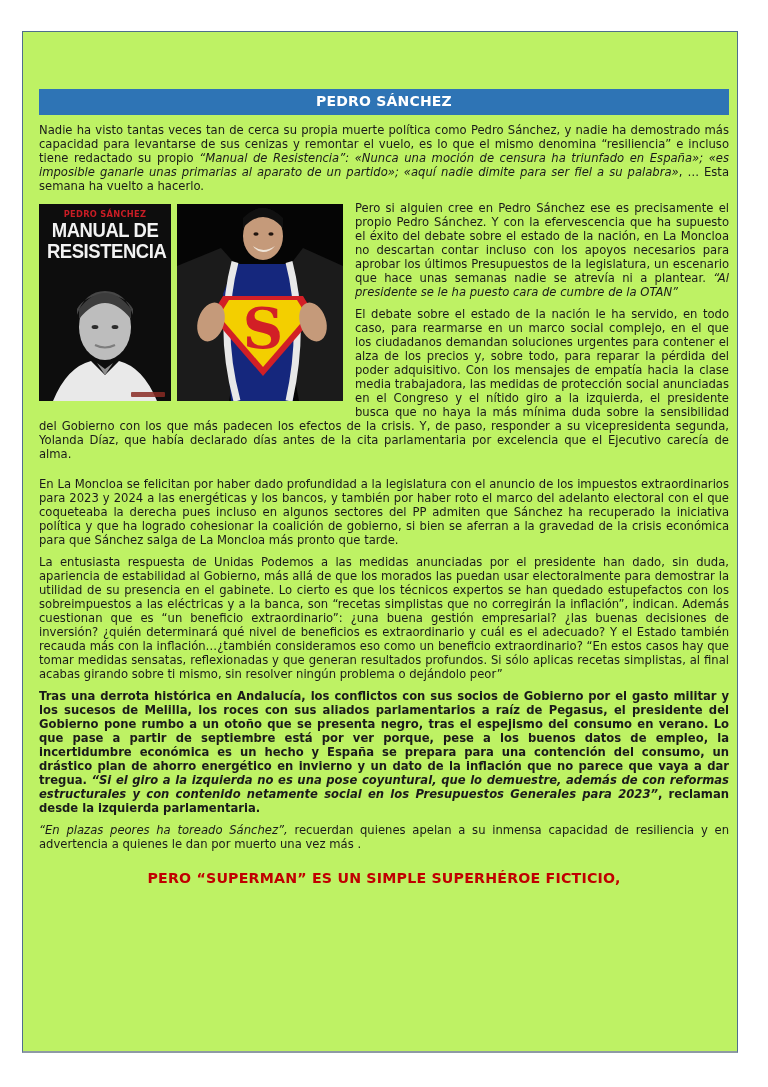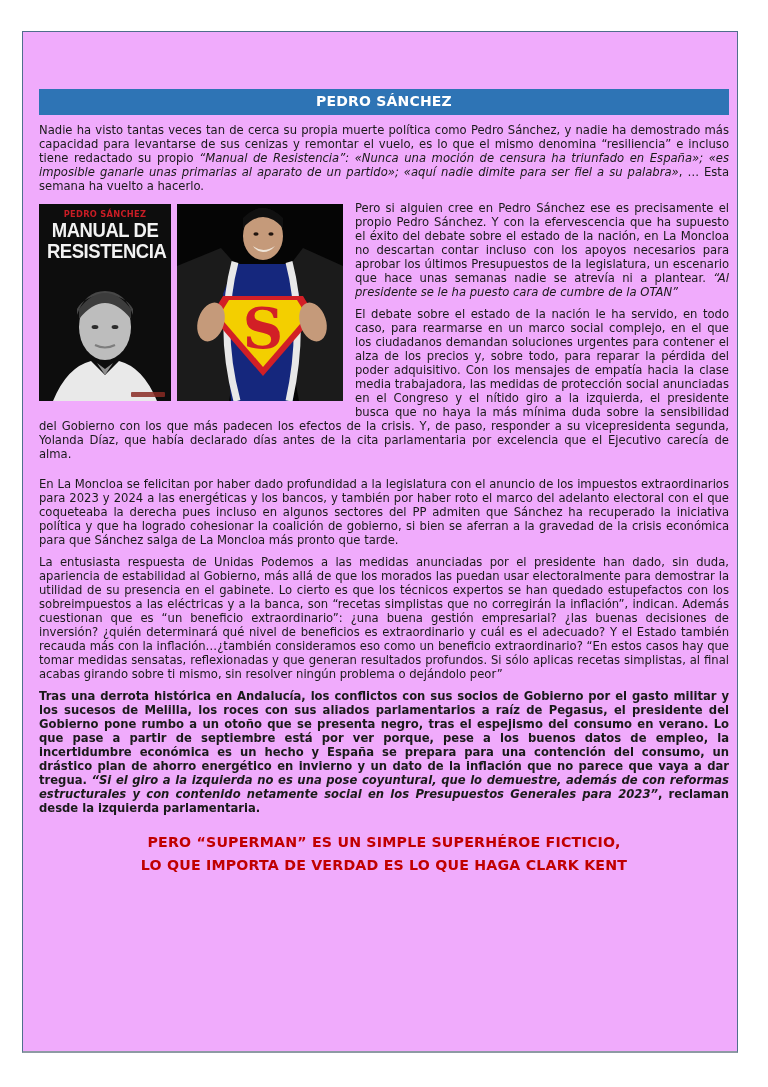--- a/index.html
+++ b/index.html
@@ -1,19 +1,19 @@
 <!DOCTYPE html>
 <html><head>
 <meta charset="utf-8">
 <style>
   html,body{margin:0;padding:0;background:#ffffff;}
   body{width:768px;height:1087px;position:relative;font-family:"DejaVu Sans",sans-serif;}
   .page{
     position:absolute;left:22px;top:31px;width:716px;height:1022px;
-    background:#f0abfc;border:1px solid #4f6e8c;border-bottom:2px solid #8e9aa4;
+    background:#bef264;border:1px solid #4f6e8c;border-bottom:2px solid #8e9aa4;
     box-sizing:border-box;padding:57px 8px 0 16px;
   }
   .header-bar{
     background:#2E74B5;color:#ffffff;text-align:center;
     font-weight:bold;font-size:14px;line-height:21px;
     padding:2px 0 3px 0;letter-spacing:.2px;
   }
   .para{
     margin:8px 0;font-size:11.6px;line-height:14px;color:#1a1a1a;
     text-align:justify;
@@ -114,19 +114,19 @@
 
     <p class="para"><span>Pero si alguien cree en Pedro Sánchez ese es precisamente el propio Pedro Sánchez. Y con la efervescencia que ha supuesto el éxito del debate sobre el estado de la nación, en La Moncloa no descartan contar incluso con los apoyos necesarios para aprobar los últimos Presupuestos de la legislatura, un escenario que hace unas semanas nadie se atrevía ni a plantear. </span><span class="it">“Al presidente se le ha puesto cara de cumbre de la OTAN”</span></p>
     <p class="para"><span>El debate sobre el estado de la nación le ha servido, en todo caso, para rearmarse en un marco social complejo, en el que los ciudadanos demandan soluciones urgentes para contener el alza de los precios y, sobre todo, para reparar la pérdida del poder adquisitivo. Con los mensajes de empatía hacia la clase media trabajadora, las medidas de protección social anunciadas en el Congreso y el nítido giro a la izquierda, el presidente busca que no haya la más mínima duda sobre la sensibilidad del Gobierno con los que más padecen los efectos de la crisis. Y, de paso, responder a su vicepresidenta segunda, Yolanda Díaz, que había declarado días antes de la cita parlamentaria por excelencia que el Ejecutivo carecía de alma.</span></p>
   </div>
 
   <p class="para"><span>En La Moncloa se felicitan por haber dado profundidad a la legislatura con el anuncio de los impuestos extraordinarios para 2023 y 2024 a las energéticas y los bancos, y también por haber roto el marco del adelanto electoral con el que coqueteaba la derecha pues incluso en algunos sectores del PP admiten que Sánchez ha recuperado la iniciativa política y que ha logrado cohesionar la coalición de gobierno, si bien se aferran a la gravedad de la crisis económica para que Sánchez salga de La Moncloa más pronto que tarde.</span></p>
   <p class="para"><span>La entusiasta respuesta de Unidas Podemos a las medidas anunciadas por el presidente han dado, sin duda, apariencia de estabilidad al Gobierno, más allá de que los morados las puedan usar electoralmente para demostrar la utilidad de su presencia en el gabinete. Lo cierto es que los técnicos expertos se han quedado estupefactos con los sobreimpuestos a las eléctricas y a la banca, son “recetas simplistas que no corregirán la inflación”, indican. Además cuestionan que es “un beneficio extraordinario”: ¿una buena gestión empresarial? ¿las buenas decisiones de inversión? ¿quién determinará qué nivel de beneficios es extraordinario y cuál es el adecuado? Y el Estado también recauda más con la inflación…¿también consideramos eso como un beneficio extraordinario? “En estos casos hay que tomar medidas sensatas, reflexionadas y que generan resultados profundos. Si sólo aplicas recetas simplistas, al final acabas girando sobre ti mismo, sin resolver ningún problema o dejándolo peor”</span></p>
 
 
   <p class="para tight"><span>Tras una derrota histórica en Andalucía, los conflictos con sus socios de Gobierno por el gasto militar y los sucesos de Melilla, los roces con sus aliados parlamentarios a raíz de Pegasus, el presidente del Gobierno pone rumbo a un otoño que se presenta negro, tras el espejismo del consumo en verano. Lo que pase a partir de septiembre está por ver porque, pese a los buenos datos de empleo, la incertidumbre económica es un hecho y España se prepara para una contención del consumo, un drástico plan de ahorro energético en invierno y un dato de la inflación que no parece que vaya a dar tregua. </span><span class="it">“Si el giro a la izquierda no es una pose coyuntural, que lo demuestre, además de con reformas estructurales y con contenido netamente social en los Presupuestos Generales para 2023”</span><span>, reclaman desde la izquierda parlamentaria.</span></p>
+  <p class="para"><span class="it">“En plazas peores ha toreado Sánchez”,</span><span> recuerdan quienes apelan a su inmensa capacidad de resiliencia y en advertencia a quienes le dan por muerto una vez más .</span></p>
 
   <div class="closing">
     <div>PERO “SUPERMAN” ES UN SIMPLE SUPERHÉROE FICTICIO,</div>
-    <div>LO QUE IMPORTA DE VERDAD ES LO QUE HAGA CLARK KENT</div>
   </div>
 
 </div>
 
 </body></html>

